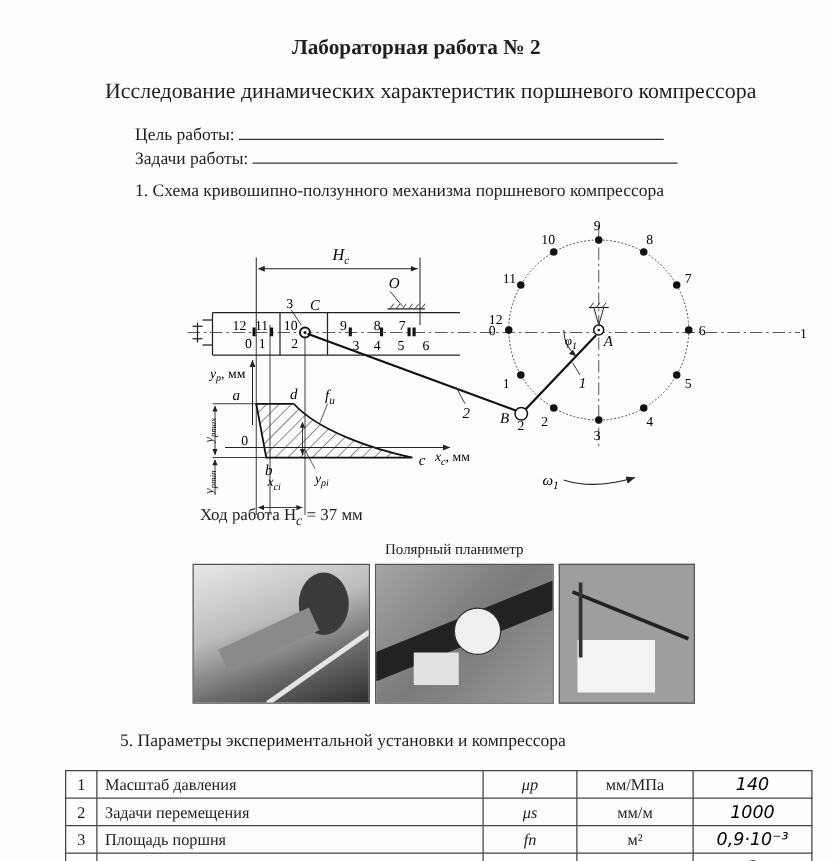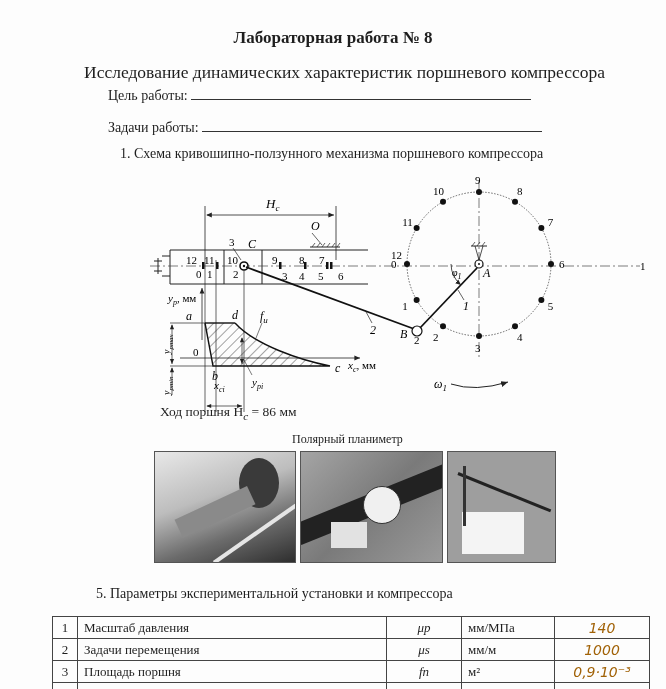--- a/index.html
+++ b/index.html
@@ -13,38 +13,38 @@
   .sec { font-size:14px; white-space:nowrap; }
   .caption { font-size:13.5px; white-space:nowrap; }
   svg text { font-family:"Liberation Serif", "DejaVu Serif", serif; }
   .photo { position:absolute; border:1px solid #555; overflow:hidden; }
   table.params { position:absolute; left:52px; top:616px; border-collapse:collapse; width:598px;
                  font-size:13px; }
   table.params td { border:1px solid #444; height:21px; padding:0 6px; }
   td.num { width:12px; text-align:center; }
   td.name { width:296px; }
   td.sym { width:62px; text-align:center; font-style:italic;margin-left:39px; }
-  td.unit { width:80px; }
-  td.val { font-family:"DejaVu Sans", sans-serif; font-style:italic; color:#a16207; text-align:center; font-size:14px; }
+  td.unit { width:80px; text-align:center; }
+  td.val { font-family:"DejaVu Sans", sans-serif; font-style:italic; color:#000000; text-align:center; font-size:14px; }
 </style>
 </head>
 <body>
 
-<div class="abs title1">Лабораторная работа № 8</div>
+<div class="abs title1">Лабораторная работа № 2</div>
 <div class="abs title2">Исследование динамических характеристик поршневого компрессора</div>
 
-<div class="abs line-field" style="left:108px;top:88px;">
+<div class="abs line-field" style="left:108px;top:101px;">
   <span>Цель работы:</span>
   <span class="uline" style="width:340px;"></span>
 </div>
 <div class="abs line-field" style="left:108px;top:120px;">
   <span>Задачи работы:</span>
   <span class="uline" style="width:340px;"></span>
 </div>
-<div class="abs sec" style="left:108px;top:146px;margin-left:12px;">1. Схема кривошипно-ползунного механизма поршневого компрессора</div>
+<div class="abs sec" style="left:108px;top:146px;">1. Схема кривошипно-ползунного механизма поршневого компрессора</div>
 
 <svg class="abs" style="left:0;top:160px;" width="666" height="270">
   <defs>
     <pattern id="hatch" width="7" height="7" patternUnits="userSpaceOnUse" patternTransform="rotate(45)">
       <line x1="0" y1="0" x2="0" y2="7" stroke="#333" stroke-width="0.9"></line>
     </pattern>
     <marker id="arr" markerWidth="8" markerHeight="8" refX="7" refY="4" orient="auto">
       <path d="M0,1 L7,4 L0,7 Z" fill="#222"></path>
     </marker>
     <marker id="arrs" markerWidth="8" markerHeight="8" refX="1" refY="4" orient="auto">
@@ -200,23 +200,23 @@
     <line x1="172" y1="208" x2="172" y2="235" stroke="#222" stroke-width="0.7" marker-start="url(#arrs)"></line>
     <text x="0" y="0" font-size="10" font-style="italic" transform="translate(170,235) rotate(-90)"><tspan>y</tspan><tspan font-size="7" dy="3">pmin</tspan></text>
     <line x1="207" y1="246" x2="242" y2="246" stroke="#222" stroke-width="0.7" marker-start="url(#arrs)" marker-end="url(#arr)"></line>
     <text x="214" y="229" font-size="11" font-style="italic"><tspan>x</tspan><tspan font-size="8" dy="3">ci</tspan></text>
     <line x1="242" y1="178" x2="242" y2="204" stroke="#222" stroke-width="0.7" marker-start="url(#arrs)" marker-end="url(#arr)"></line>
     <line x1="244" y1="200" x2="252" y2="215" stroke="#222" stroke-width="0.6"></line>
     <text x="252" y="226" font-size="11" font-style="italic"><tspan>y</tspan><tspan font-size="8" dy="3">pi</tspan></text>
   </g>
 </svg>
 
-<div class="abs caption" style="left:160px;top:404px;"><span>Ход поршня H</span><sub style="font-style:italic">c</sub><span> = 86 мм</span></div>
-
-<div class="abs caption" style="left:292px;top:432px;font-size:12px;">Полярный планиметр</div>
+<div class="abs caption" style="left:160px;top:404px;"><span>Ход работа H</span><sub style="font-style:italic">c</sub><span> = 37 мм</span></div>
+
+<div class="abs caption" style="left:308px;top:432px;font-size:12px;">Полярный планиметр</div>
 
 <div class="photo" style="left:154px;top:451px;width:140px;height:110px;background:linear-gradient(160deg,#e8e8e8 0%,#bdbdbd 40%,#6b6b6b 70%,#2e2e2e 100%);">
   <div style="position:absolute;left:84px;top:6px;width:40px;height:50px;border-radius:50%;background:#3a3a3a;"></div>
   <div style="position:absolute;left:20px;top:50px;width:80px;height:20px;background:#8a8a8a;transform:rotate(-25deg);"></div>
   <div style="position:absolute;left:50px;top:80px;width:100px;height:4px;background:#e5e5e5;transform:rotate(-35deg);"></div>
 </div>
 <div class="photo" style="left:300px;top:451px;width:141px;height:110px;background:linear-gradient(135deg,#a5a5a5 0%,#7a7a7a 50%,#9a9a9a 100%);">
   <div style="position:absolute;left:-10px;top:40px;width:170px;height:22px;background:#222;transform:rotate(-22deg);"></div>
   <div style="position:absolute;left:62px;top:34px;width:36px;height:36px;border-radius:50%;background:#f0f0f0;border:1px solid #333;"></div>
   <div style="position:absolute;left:30px;top:70px;width:36px;height:26px;background:#e2e2e2;"></div>

